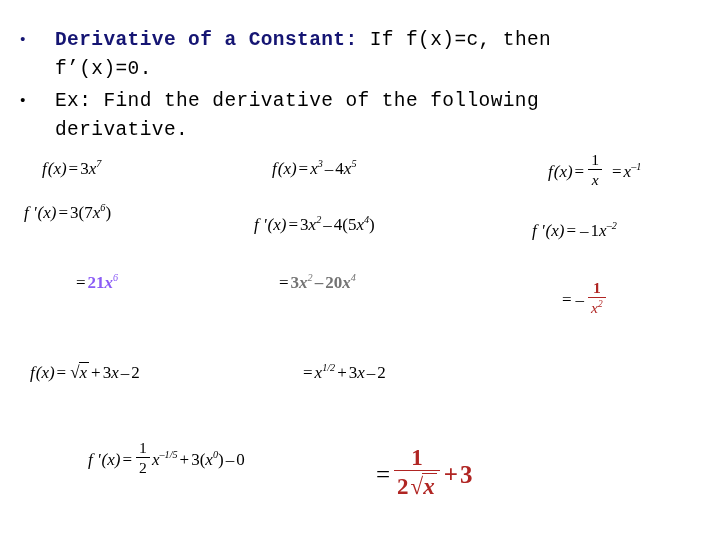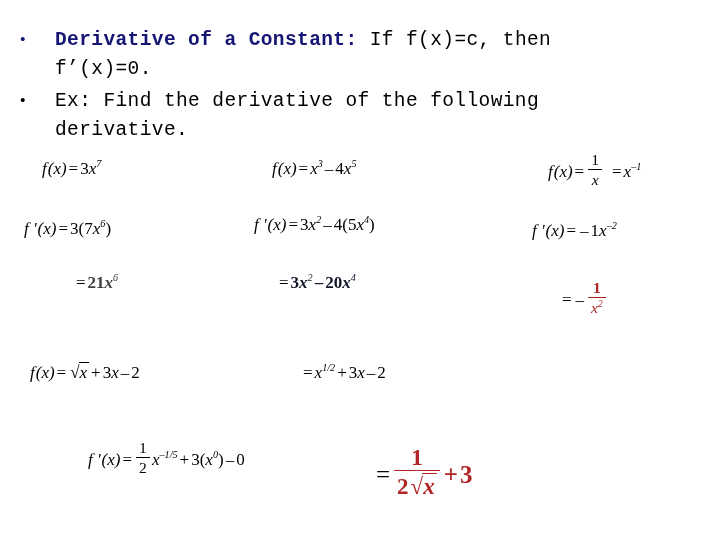--- a/index.html
+++ b/index.html
@@ -123,38 +123,38 @@
         <span class="txt-black">derivative.</span>
       </span>
     </div>
 
   </div>
 
   <div class="math" style="left:42px; top:160px;">
     <span class="fn">f</span><span class="it">(x)</span><span class="op">=</span><span class="num">3</span><span class="it">x</span><sup>7</sup>
   </div>
 
-  <div class="math" style="left:24px; top:220px;text-align:right;">
+  <div class="math" style="left:24px; top:204px;text-align:right;">
     <span class="fn">f '</span><span class="it">(x)</span><span class="op">=</span><span class="num">3(</span><span class="num">7</span><span class="it">x</span><sup>6</sup><span class="num">)</span>
   </div>
 
   <div class="math" style="left:74px; top:274px;">
-    <span class="op">=</span><span class="red" style="color:#404040;"><span class="num" style="font-weight:bold;">21</span><span class="it" style="font-weight:bold;">x</span><sup>6</sup></span>
+    <span class="op">=</span><span class="red" style="color:#8b5cf6;"><span class="num" style="font-weight:bold;">21</span><span class="it" style="font-weight:bold;">x</span><sup>6</sup></span>
   </div>
 
   <div class="math" style="left:272px; top:160px;">
     <span class="fn">f</span><span class="it">(x)</span><span class="op">=</span><span class="it">x</span><sup>3</sup><span class="op">–</span><span class="num">4</span><span class="it">x</span><sup>5</sup>
   </div>
 
   <div class="math" style="left:254px; top:216px;">
     <span class="fn">f '</span><span class="it">(x)</span><span class="op">=</span><span class="num">3</span><span class="it">x</span><sup>2</sup><span class="op">–</span><span class="num">4(</span><span class="num">5</span><span class="it">x</span><sup>4</sup><span class="num">)</span>
   </div>
 
   <div class="math" style="left:277px; top:274px;">
-    <span class="op">=</span><span style="color:#0f172a;"><span class="num" style="font-weight:bold;">3</span><span class="it" style="font-weight:bold;">x</span><sup>2</sup><span class="op" style="font-weight:bold;">–</span><span class="num" style="font-weight:bold;">20</span><span class="it" style="font-weight:bold;">x</span><sup>4</sup></span>
+    <span class="op">=</span><span style="color:#737373;"><span class="num" style="font-weight:bold;">3</span><span class="it" style="font-weight:bold;">x</span><sup>2</sup><span class="op" style="font-weight:bold;">–</span><span class="num" style="font-weight:bold;">20</span><span class="it" style="font-weight:bold;">x</span><sup>4</sup></span>
   </div>
 
   <div class="math" style="left:548px; top:152px;">
     <span class="fn">f</span><span class="it">(x)</span><span class="op">=</span><span class="frac"><span class="top num">1</span><span class="bot it">x</span></span><span class="op" style="padding-left:8px;">=</span><span class="it">x</span><sup>–1</sup>
   </div>
 
   <div class="math" style="left:532px; top:222px;">
     <span class="fn">f '</span><span class="it">(x)</span><span class="op">=</span><span class="op">–</span><span class="num">1</span><span class="it">x</span><sup>–2</sup>
   </div>
 

